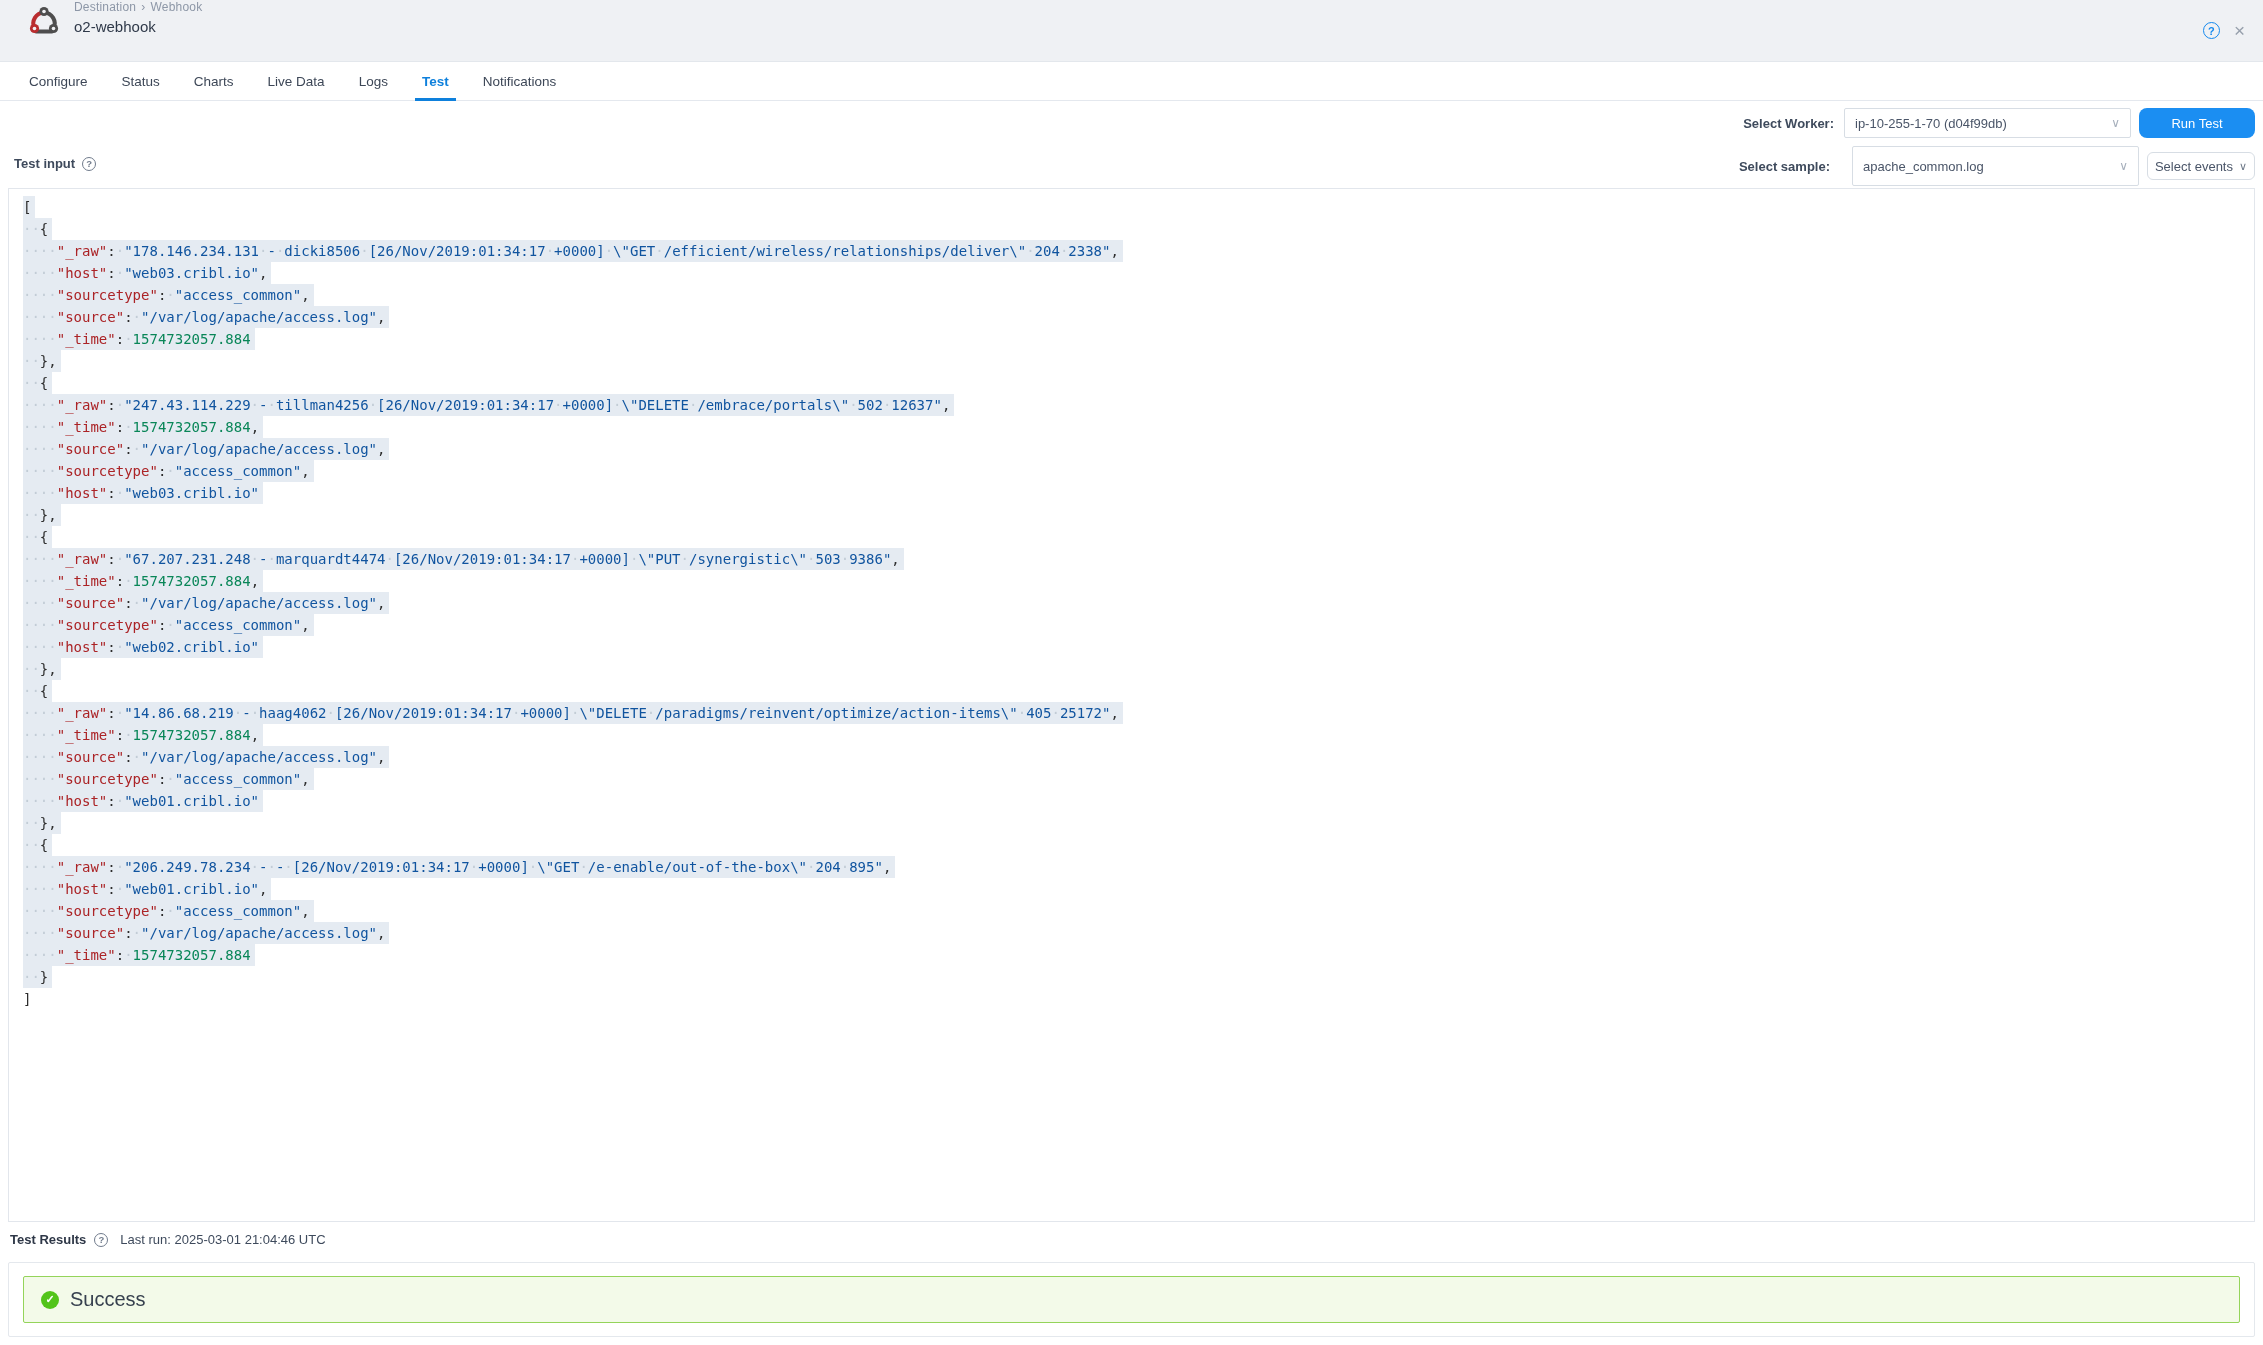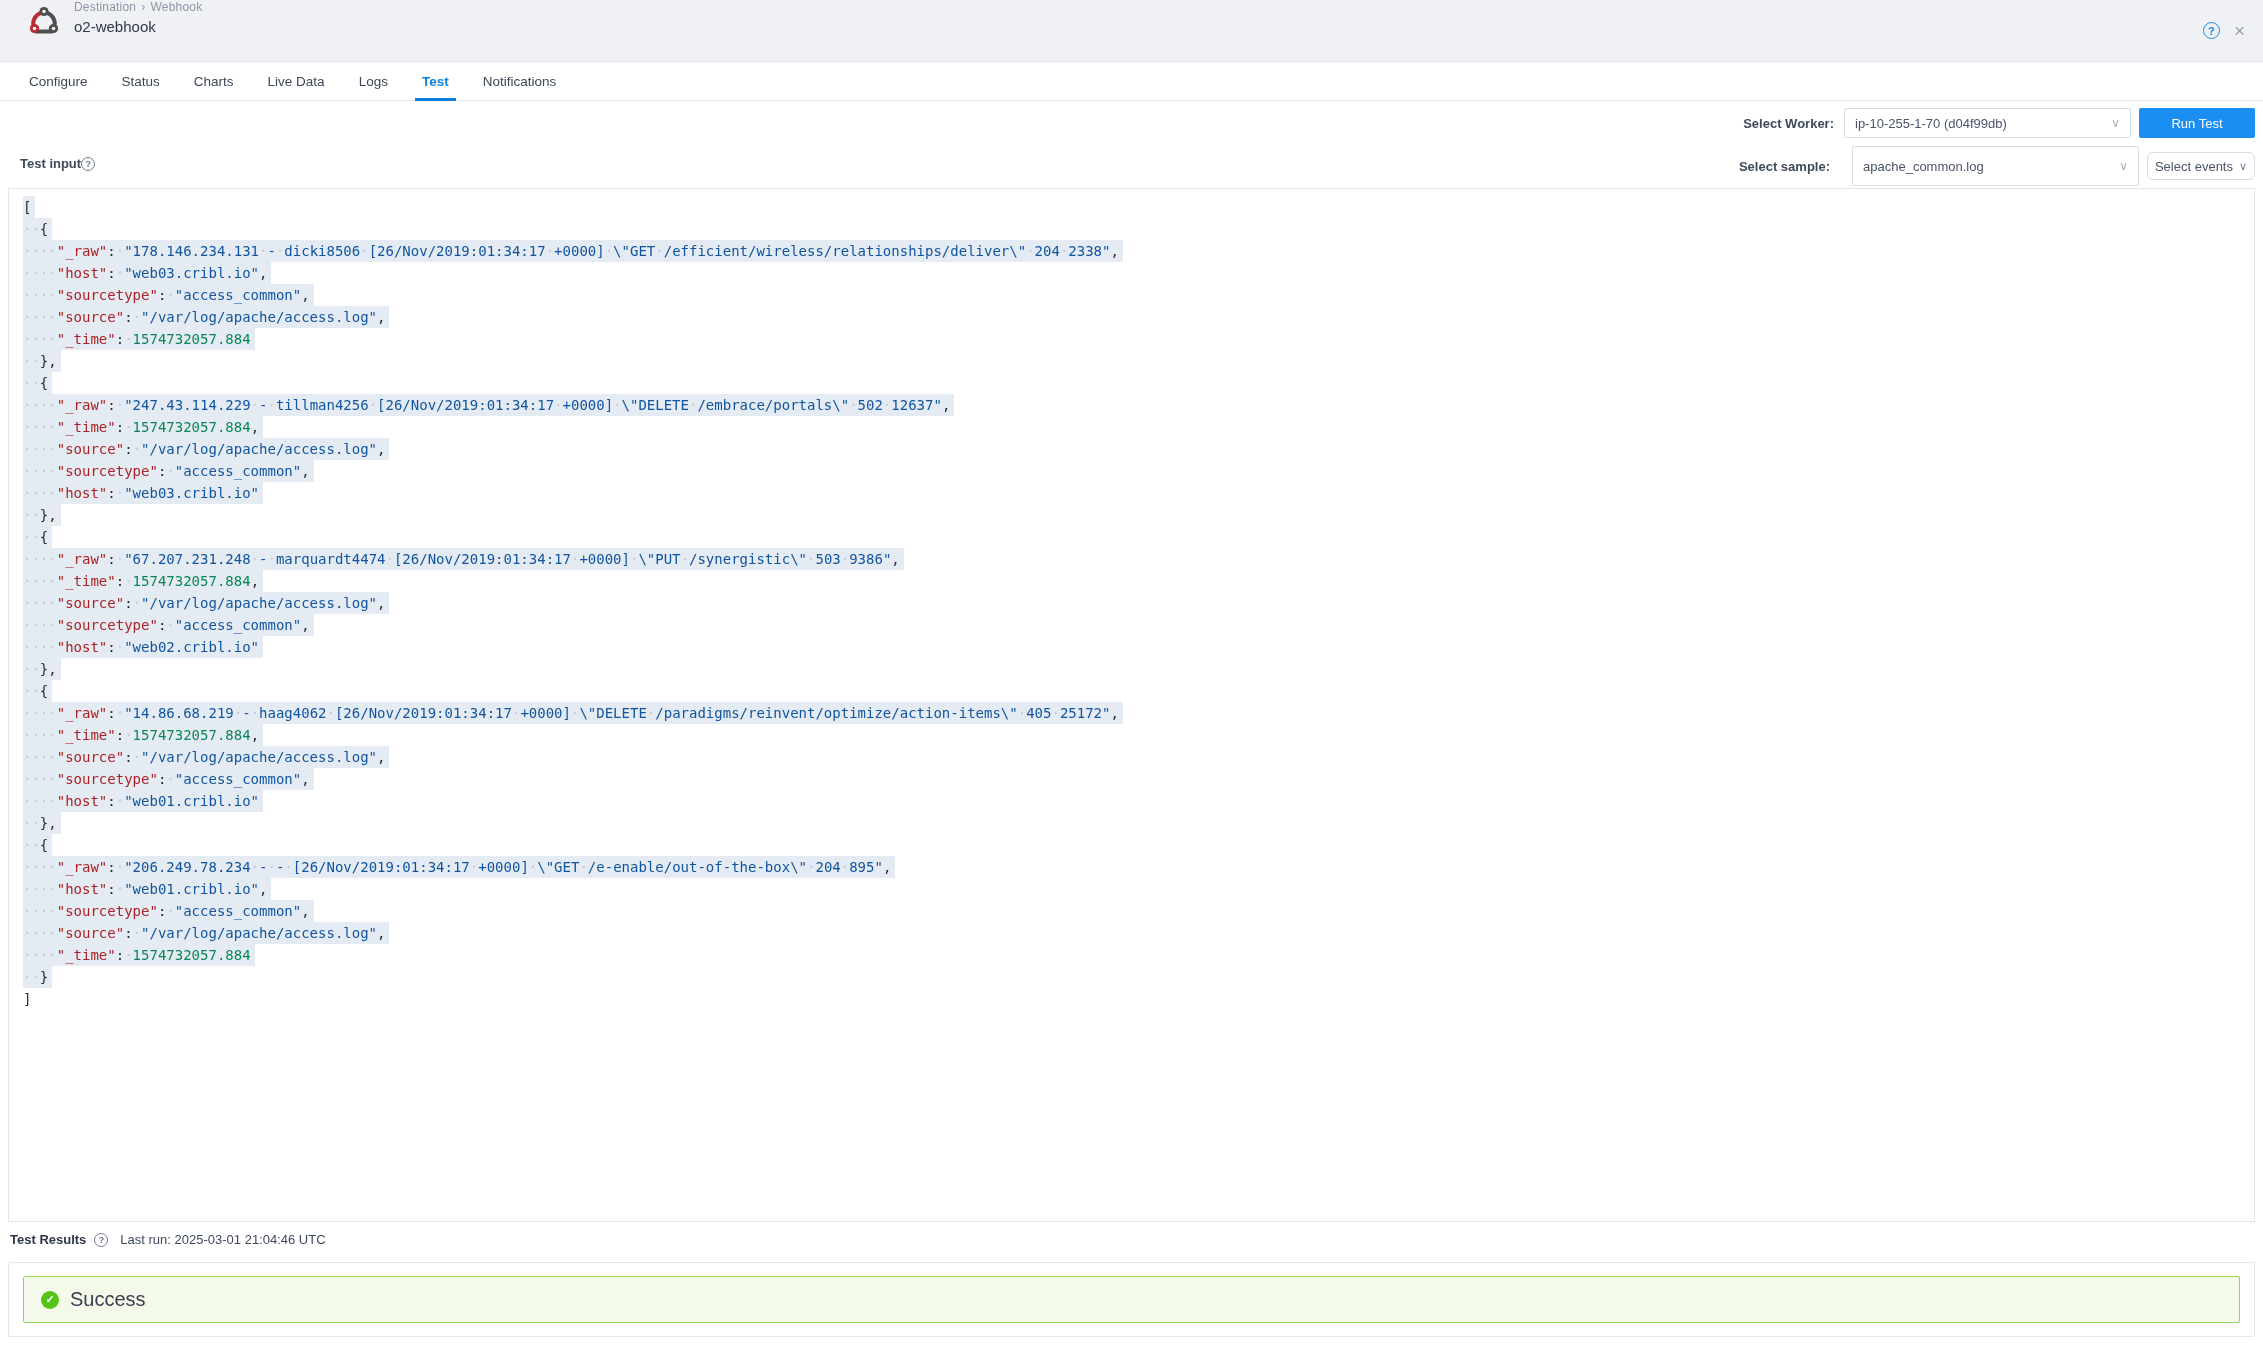--- a/index.html
+++ b/index.html
@@ -28,26 +28,26 @@
   
   .row1 { position:absolute; top:108px; right:8px; display:flex; align-items:center; gap:8px; }
   .row2 { position:absolute; top:146px; right:8px; display:flex; align-items:center; gap:8px; }
   .ctl-label { font-size:13px; font-weight:600; color:#3e4a5c; margin-right:2px; }
   .select { background:#fff; border:1px solid #d7dde4; border-radius:2px; display:flex;
     align-items:center; justify-content:space-between; padding:0 10px; font-size:13px; color:#4a5568; cursor:pointer; }
   .worker-select { width:287px; height:30px; }
   .sample-select { width:287px; height:40px;margin-left:12px; }
   .chev { color:#a7b0bc; font-size:12px; line-height:1; }
   .run-test { width:116px; height:30px; background:#1b8ef2; color:#fff; font-size:13px; font-weight:500;
-    border:none; border-radius:2px; display:flex; align-items:center; justify-content:center; cursor:pointer; }
+    border:none; border-radius:8px; display:flex; align-items:center; justify-content:center; cursor:pointer; }
   .events-btn { width:108px; height:28px; background:#fff; border:1px solid #d7dde4; border-radius:6px;
     font-size:13px; color:#4a5568; display:flex; align-items:center; justify-content:center; gap:6px; cursor:pointer; }
   .events-btn .chev { font-size:11px; color:#6e7988; }
 
-  .test-input-label { position:absolute; left:20px; top:156px; display:flex; align-items:center; 
+  .test-input-label { position:absolute; left:14px; top:156px; display:flex; align-items:center; gap:7px;
     font-size:13px; font-weight:600; color:#3e4a5c; }
   .q-circle { width:14px; height:14px; border:1px solid #707b8c; border-radius:50%; color:#707b8c;
     font-size:9.5px; font-weight:700; display:flex; align-items:center; justify-content:center; cursor:pointer; }
 
   
   .editor { position:absolute; left:8px; right:8px; top:188px; height:1034px;
     border:1px solid #e2e6ec; background:#fff; padding:7px 0 0 14px; overflow:hidden; cursor:text; }
   .code-line { font-family:"DejaVu Sans Mono", monospace; font-size:14px; height:22px; line-height:22px;
     white-space:pre; color:#2c2c2c; }
   .sel { background:#e5ebf2; display:inline-block; height:22px; padding-right:4px; }

